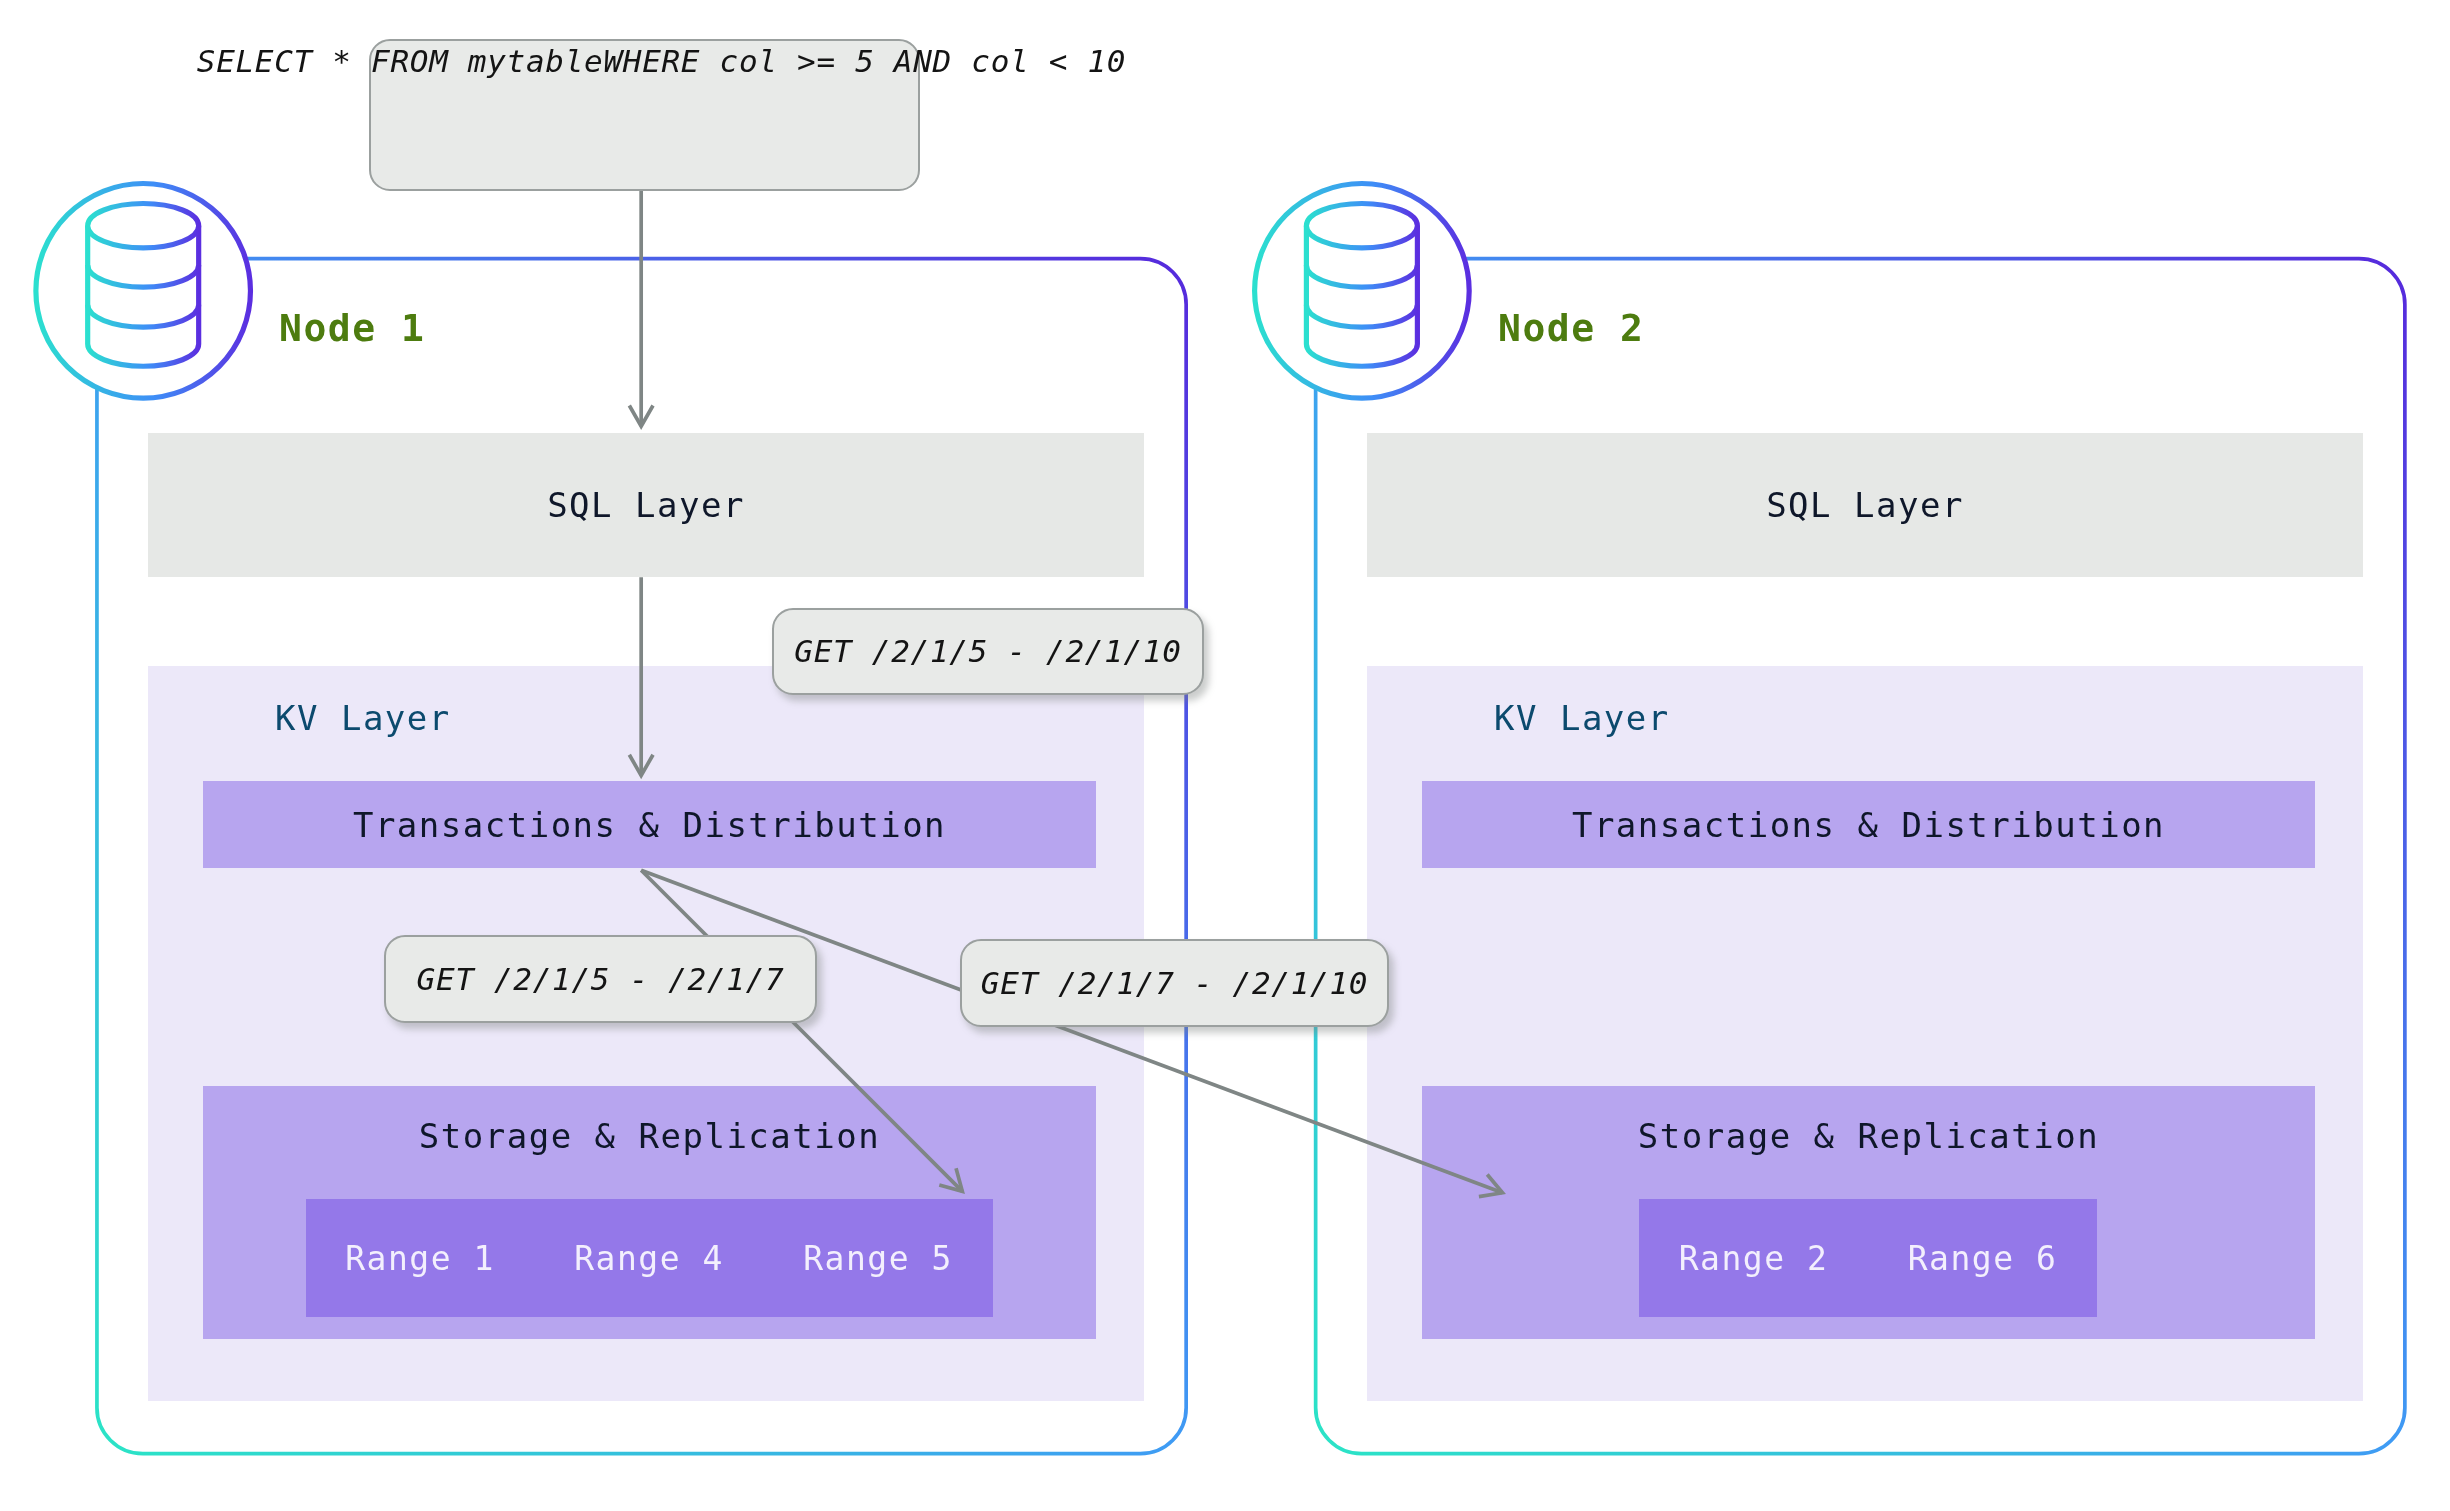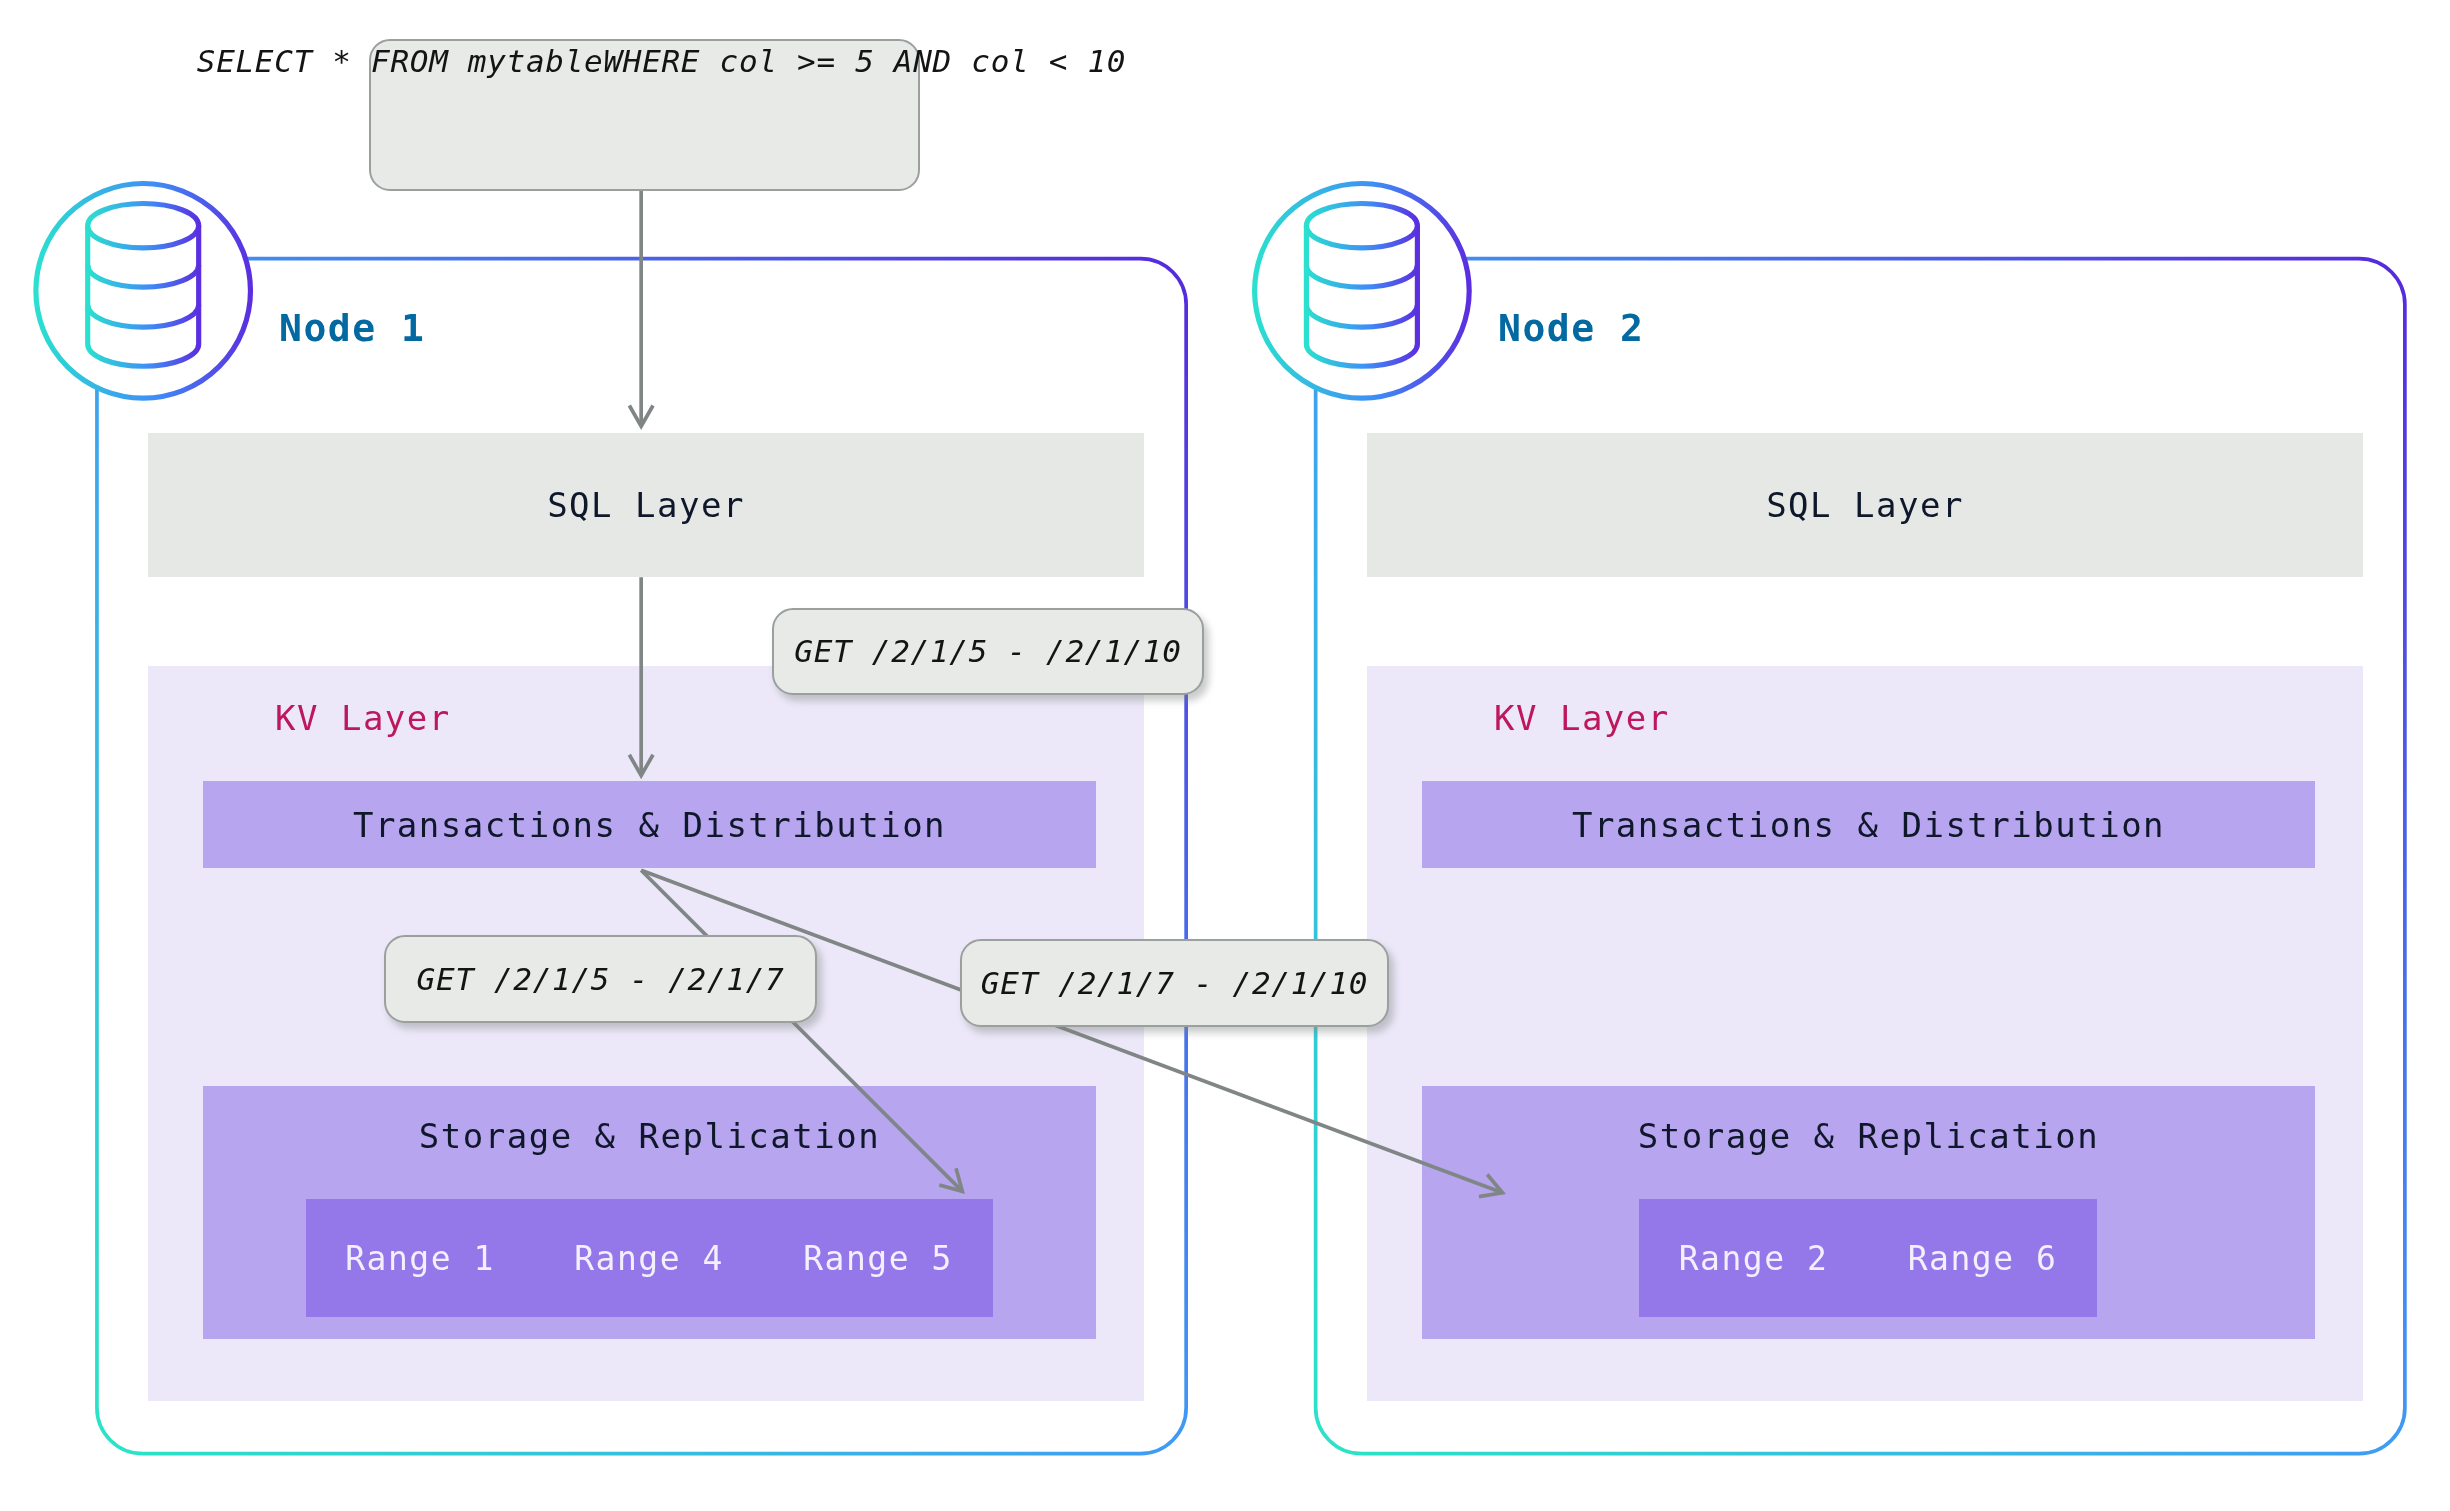--- a/index.html
+++ b/index.html
@@ -9,35 +9,35 @@
     background:#ffffff;
     font-family:"DejaVu Sans Mono","Liberation Mono",monospace;
     overflow:hidden;
   }
   
   .node{position:absolute;top:257px;width:1093px;height:1199px;}
   .node-1{left:95px;}
   .node-2{left:1314px;}
   .node-title{
     position:absolute;left:184px;top:49px;
-    font-size:38px;font-weight:bold;color:#0369a1;line-height:44px;
+    font-size:38px;font-weight:bold;color:#4d7c0f;line-height:44px;
     white-space:nowrap;letter-spacing:1.5px;
   }
   
   .sql-layer{
     position:absolute;left:53px;top:176px;width:996px;height:144px;
     background:#e6e8e6;display:flex;align-items:center;justify-content:center;
   }
   .kv-layer{
     position:absolute;left:53px;top:409px;width:996px;height:735px;
     background:#ece8f9;
   }
   .kv-label{
     position:absolute;left:127px;top:30px;
-    font-size:34px;color:#be185d;line-height:44px;white-space:nowrap;letter-spacing:1.5px;
+    font-size:34px;color:#0c4a6e;line-height:44px;white-space:nowrap;letter-spacing:1.5px;
   }
   .txn-bar{
     position:absolute;left:55px;top:115px;width:893px;height:87px;
     background:#b7a5ef;display:flex;align-items:center;justify-content:center;
   }
   .storage-box{
     position:absolute;left:55px;top:420px;width:893px;height:253px;
     background:#b7a5ef;
   }
   .storage-title{

